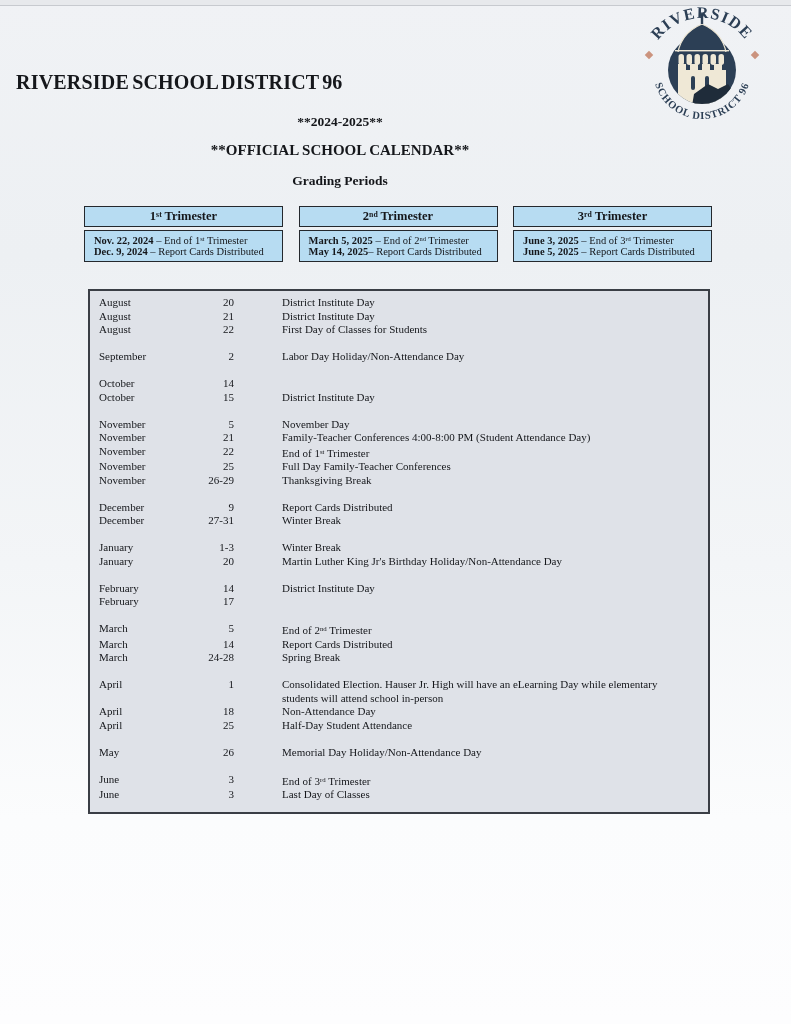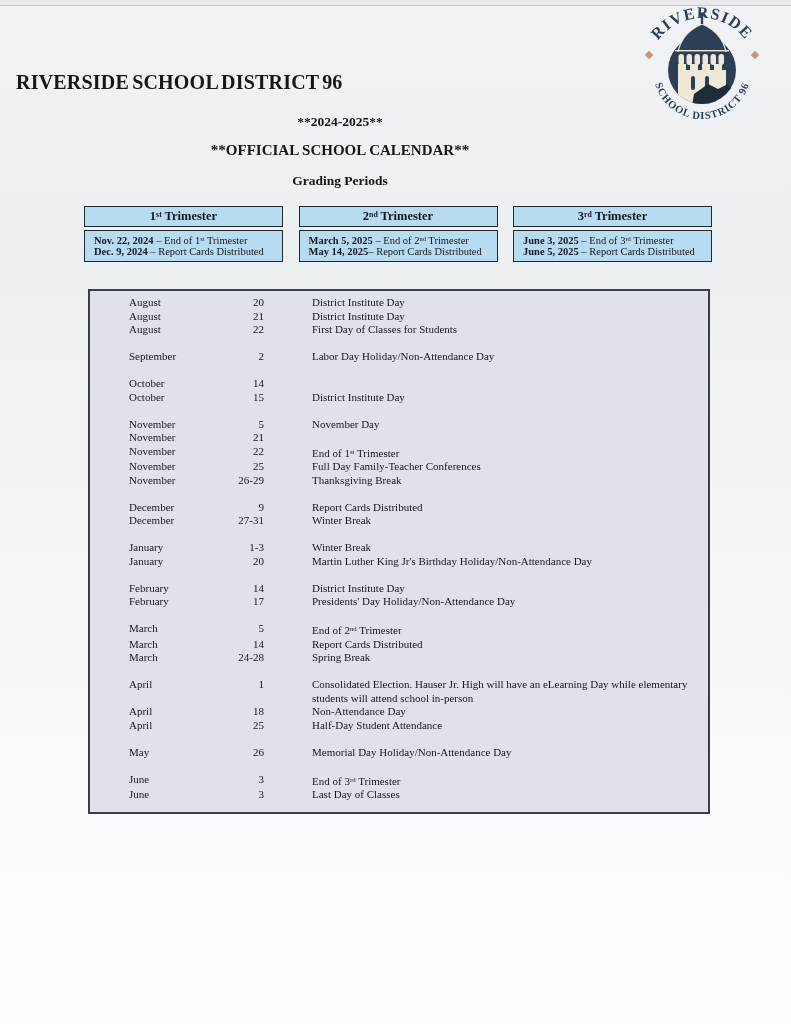--- a/index.html
+++ b/index.html
@@ -29,21 +29,21 @@
   .tri-header{border:1.5px solid #24282d;background:var(--box-blue,#b7dcf2);
     text-align:center;font-weight:bold;font-size:12.5px;padding:1.5px 0 2.5px;}
   .tri-body{margin-top:3px;border:1.5px solid #24282d;background:var(--box-blue,#b7dcf2);
     padding:2px 4px 3px 9px;font-size:10.5px;line-height:11.5px;}
   .tri-line b{font-weight:bold;}
   .sup{font-size:0.62em;vertical-align:0.45em;}
 
   .schedule{position:absolute;left:88px;top:289px;width:622px;box-sizing:border-box;
     border:2px solid #3a3e45;background:var(--table-gray,#dfe2e8);
     padding:5px 10px 10px 9px;font-size:11px;line-height:13.5px;}
-  .sched-row{display:flex;margin-left:30px;}
+  .sched-row{display:flex;}
   .c-month{width:85px;flex:none;}
   .c-date{width:50px;flex:none;text-align:right;}
   .c-desc{margin-left:48px;width:414px;}
   .spacer-row{height:13.5px;}
 </style>
 </head>
 <body>
 
 <div class="page" style="--box-blue: #b7dcf2; --table-gray: #dfe2e8; --logo-navy: #2c3f55; --logo-cream: #efe8d6; --logo-accent: #cb937e; --logo-rock: #1f2c3a; --text: #15171b;">
   <div class="scan-band"></div>
@@ -159,20 +159,21 @@
       </div>
       <div class="spacer-row"></div>
       <div class="sched-row">
         <div class="c-month">November</div>
         <div class="c-date">5</div>
         <div class="c-desc">November Day</div>
       </div>
       <div class="sched-row">
         <div class="c-month">November</div>
         <div class="c-date">21</div>
+        <div class="c-desc">Family-Teacher Conferences 4:00-8:00 PM (Student Attendance Day)</div>
       </div>
       <div class="sched-row">
         <div class="c-month">November</div>
         <div class="c-date">22</div>
         <div class="c-desc">End of 1<span class="sup">st</span> Trimester</div>
       </div>
       <div class="sched-row">
         <div class="c-month">November</div>
         <div class="c-date">25</div>
         <div class="c-desc">Full Day Family-Teacher Conferences</div>
@@ -206,21 +207,20 @@
       </div>
       <div class="spacer-row"></div>
       <div class="sched-row">
         <div class="c-month">February</div>
         <div class="c-date">14</div>
         <div class="c-desc">District Institute Day</div>
       </div>
       <div class="sched-row">
         <div class="c-month">February</div>
         <div class="c-date">17</div>
-        <div class="c-desc">Presidents' Day Holiday/Non-Attendance Day</div>
       </div>
       <div class="spacer-row"></div>
       <div class="sched-row">
         <div class="c-month">March</div>
         <div class="c-date">5</div>
         <div class="c-desc">End of 2<span class="sup">nd</span> Trimester</div>
       </div>
       <div class="sched-row">
         <div class="c-month">March</div>
         <div class="c-date">14</div>

